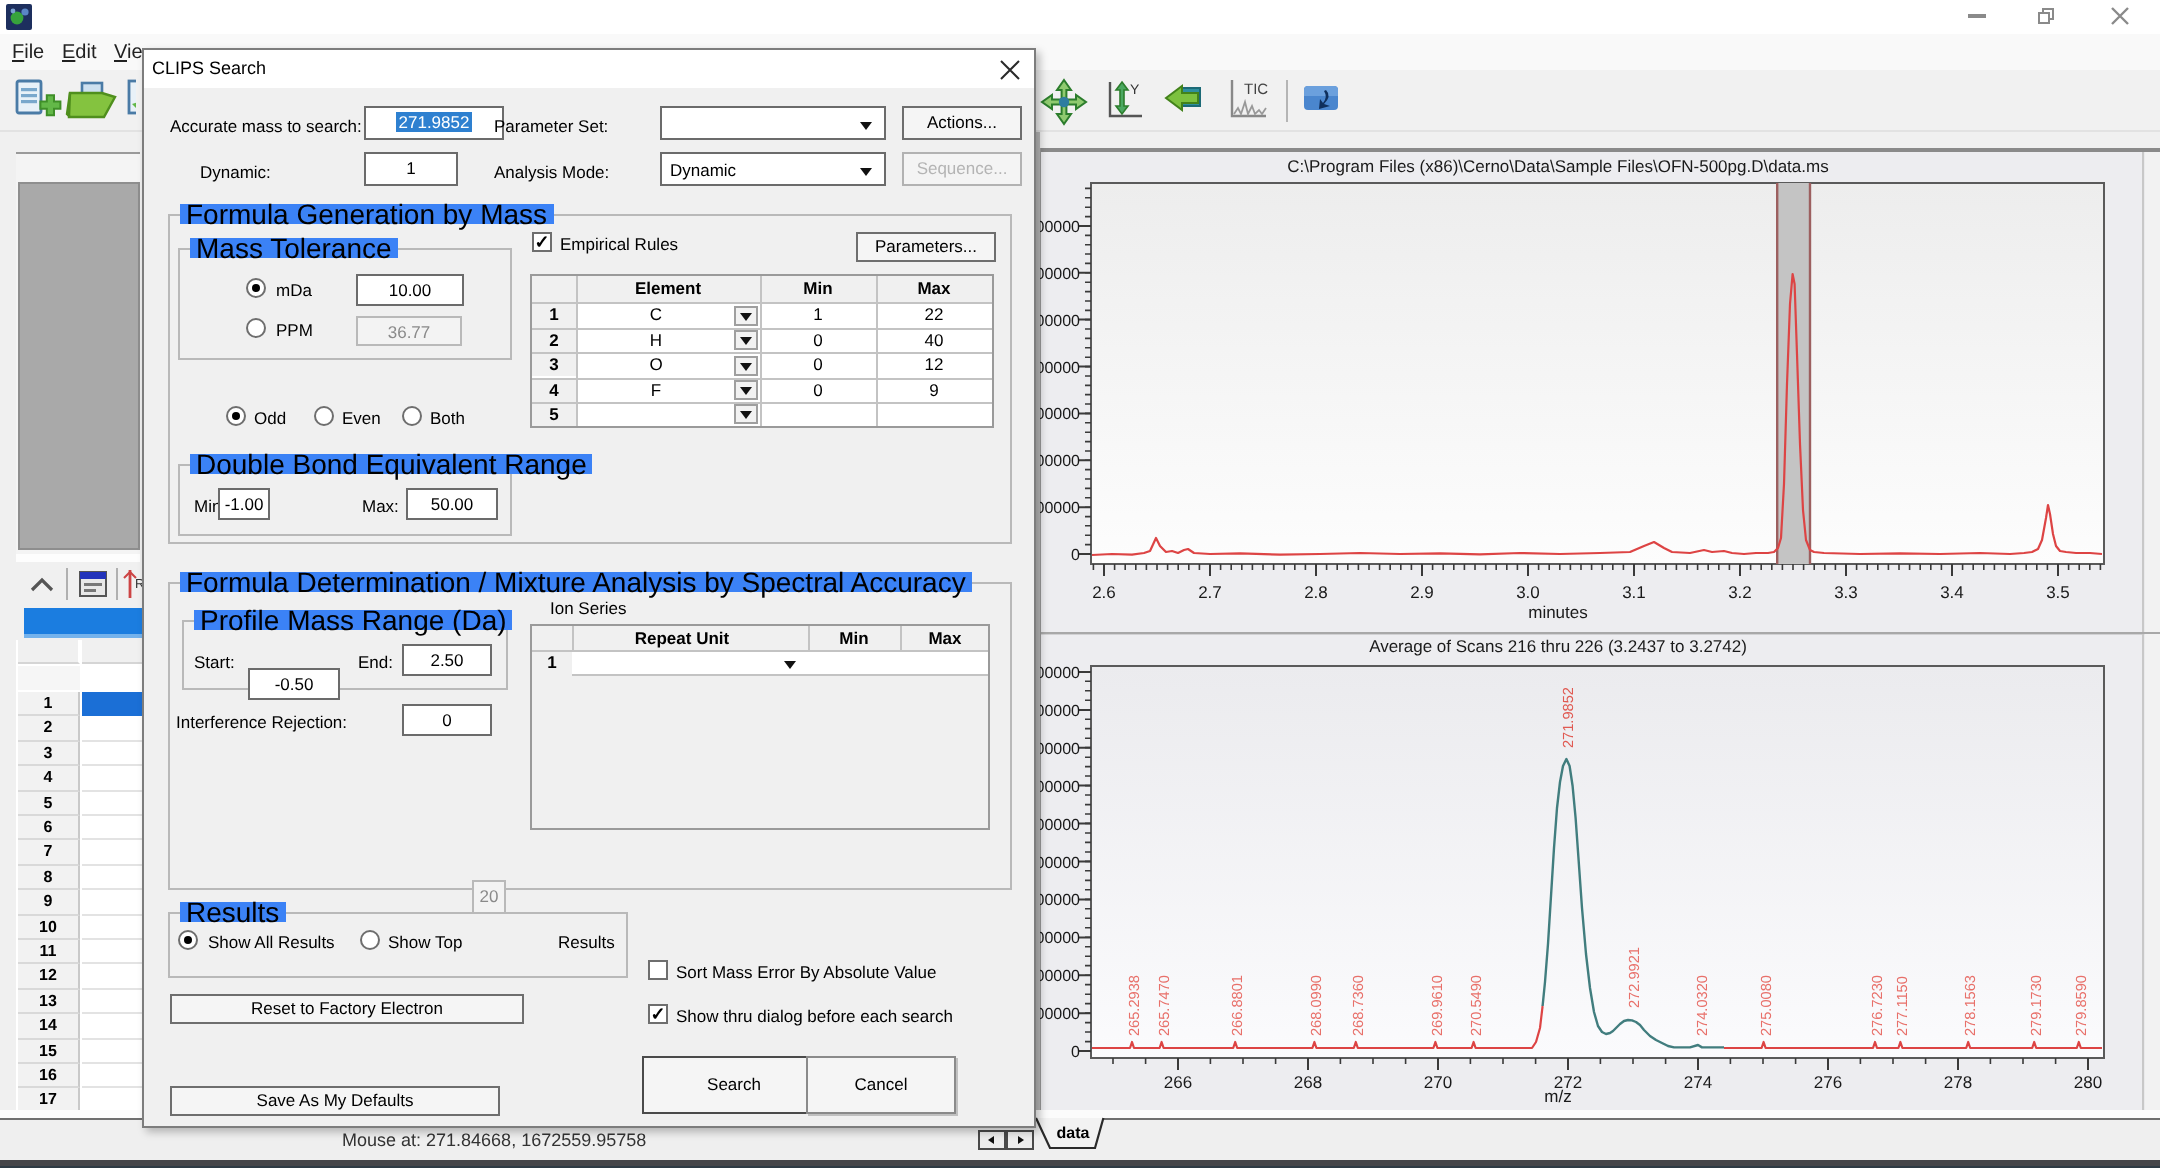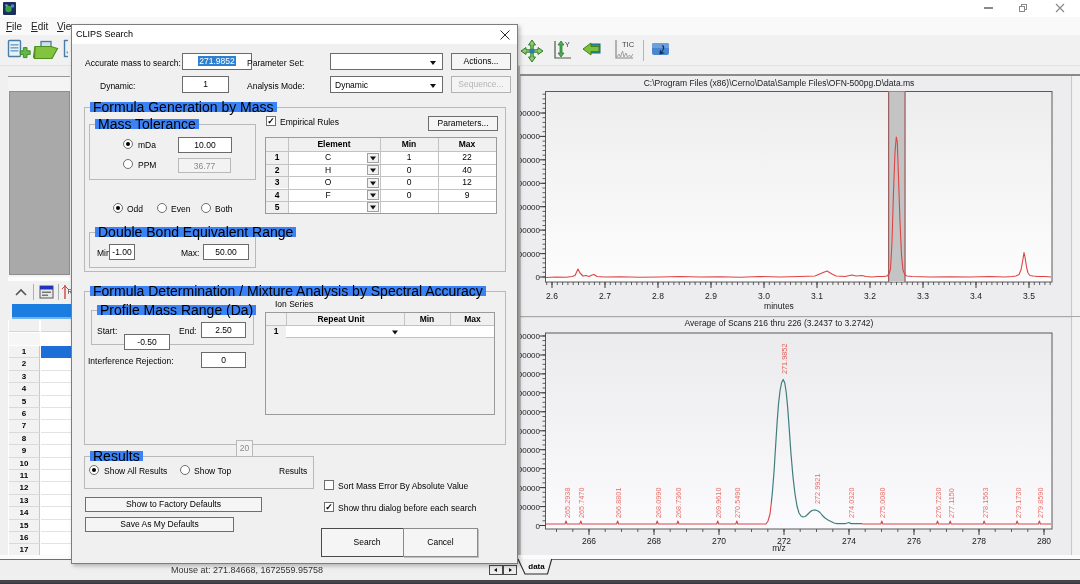--- a/index.html
+++ b/index.html
@@ -380,20 +380,20 @@
     </svg>
 <div class="grp" style="left:84px;top:456px;width:230px;height:33px">
       <span>Results</span>
     </div>
 <div class="radio sel" style="left:89px;top:465px"></div>
 <div class="lbl" style="left:104px;top:466px">Show All Results</div>
 <div class="radio" style="left:180px;top:465px"></div>
 <div class="lbl" style="left:194px;top:466px">Show Top</div>
 <div class="inp dis" style="left:236px;top:440px;width:17px;height:17px;line-height:15px">20</div>
 <div class="lbl" style="left:279px;top:466px">Results</div>
-<div class="btn" style="left:85px;top:497px;width:177px;height:15px;line-height:13px">Show to Factory Defaults</div>
-<div class="btn" style="left:85px;top:517px;width:149px;height:15px;line-height:13px">Save As My Defaults</div>
+<div class="btn" style="left:85px;top:497px;width:177px;height:15px;line-height:13px">Reset to Factory Electron</div>
+<div class="btn" style="left:85px;top:543px;width:165px;height:15px;line-height:13px">Save As My Defaults</div>
 <div class="chk" style="left:324px;top:480px"></div>
 <div class="lbl" style="left:338px;top:481px">Sort Mass Error By Absolute Value</div>
 <div class="chk" style="left:324px;top:502px">✓</div>
 <div class="lbl" style="left:338px;top:503px">Show thru dialog before each search</div>
 <div class="btn" style="left:321px;top:528px;width:92px;height:29px;line-height:26px;border:1.5px solid #4a4a4a">Search</div>
 <div class="btn" style="left:403px;top:528px;width:75px;height:29px;line-height:26px;border-color:#8a8a8a;box-shadow:1px 1px 0 #c0c0c0">Cancel</div>
 </div>
 </body></html>

